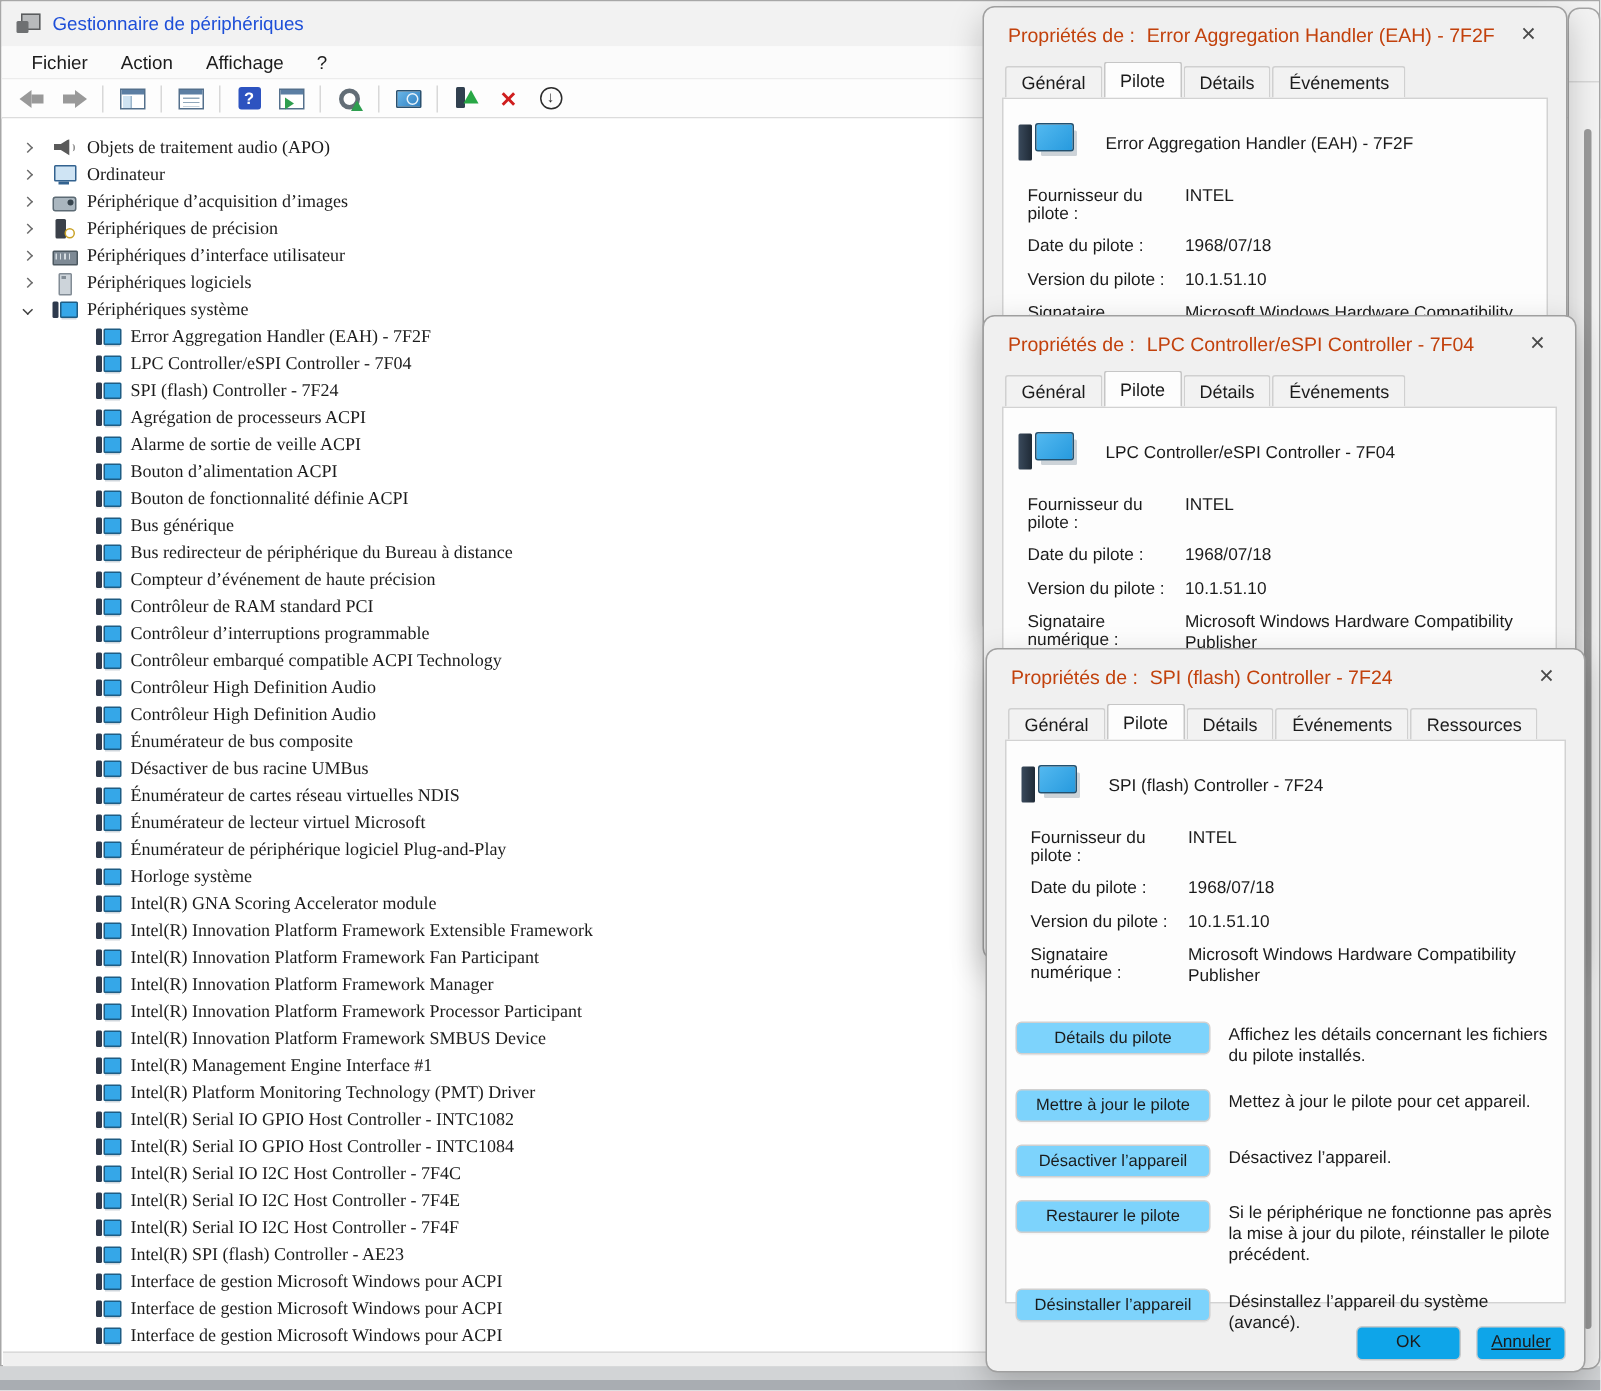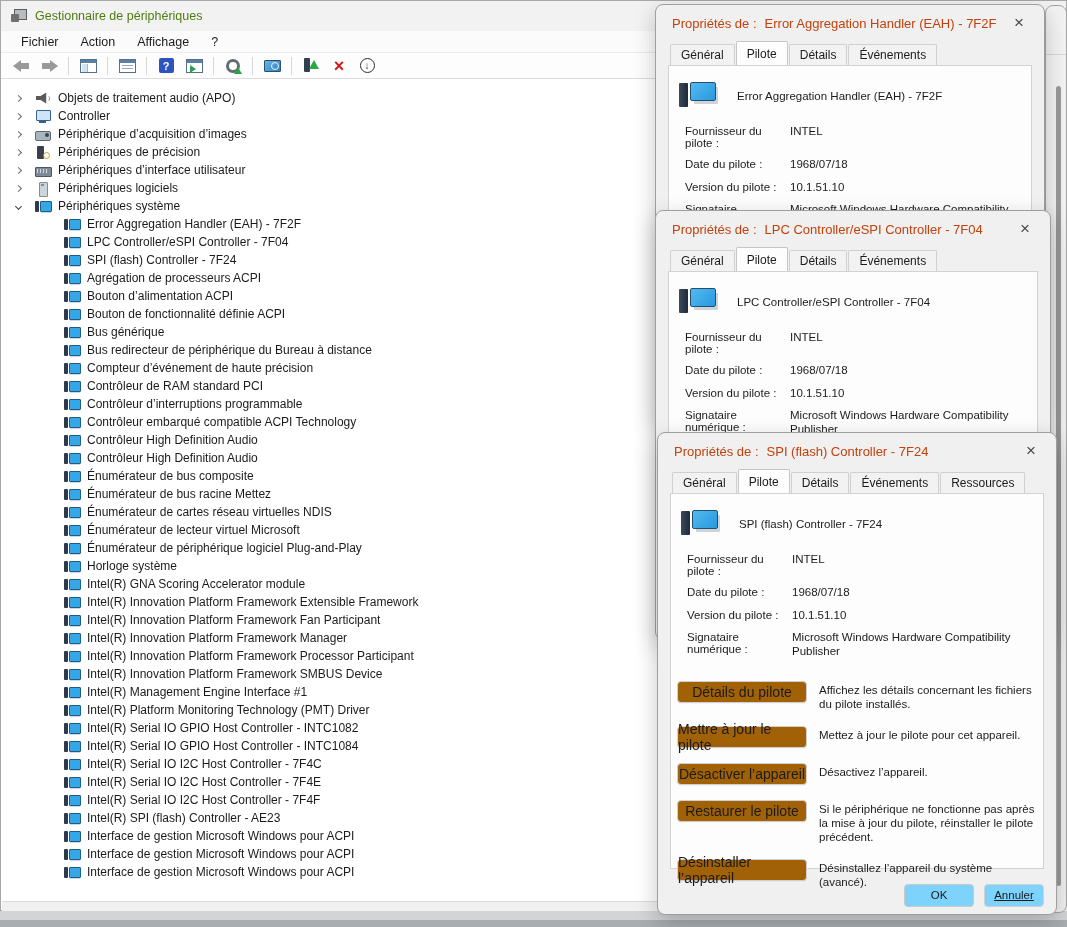--- a/index.html
+++ b/index.html
@@ -10,21 +10,21 @@
     -webkit-font-smoothing:antialiased;
   }
   .abs { position:absolute; }
 
   
   .main-window {
     left:0; top:0; width:1067px; height:911px;
     background:#fff; border:1px solid #a7a7a7;
   }
   .titlebar { left:0; top:0; width:100%; height:30px; background:#f2f2f2; display:flex; align-items:center; padding-left:10px; gap:8px; }
-  .titlebar .title { font-size:12.5px; color:#4d7c0f; }
+  .titlebar .title { font-size:12.5px; color:#1d4ed8; }
   .dm-appicon { width:16px; height:14px; position:relative; }
   .dm-appicon::before { content:""; position:absolute; left:3px; top:0; width:11px; height:9px; background:#b8babc; border:1px solid #5a5c5e; }
   .dm-appicon::after { content:""; position:absolute; left:0px; top:5px; width:8px; height:8px; background:#6e7072; border-radius:1px; }
   .menubar { left:0; top:30px; width:100%; height:22px; background:#fbfbfb; border-bottom:1px solid #ececec; display:flex; align-items:center; padding-left:10px; gap:2px; }
   .menu-item { font-size:12.5px; padding:2px 10px; cursor:default; }
   .toolbar { left:0; top:52px; width:100%; height:26px; background:#fdfdfd; border-bottom:1px solid #dcdcdc; display:flex; align-items:center; padding-left:8px; gap:4px; }
   .tb-btn { width:24px; height:22px; display:flex; align-items:center; justify-content:center; }
   .tb-sep { width:1px; height:18px; background:#d8d8d8; margin:0 3px; }
 
   
@@ -44,21 +44,21 @@
   .t-remote { width:17px; height:12px; background:linear-gradient(135deg,#69b6e8,#2f7fc0); border:1px solid #2a506e; border-radius:1px; position:relative; }
   .t-remote::after { content:""; position:absolute; right:1px; bottom:1px; width:6px; height:6px; border:1.5px solid #eaf4fb; border-radius:50%; }
   .t-update { width:16px; height:15px; position:relative; }
   .t-update::before { content:""; position:absolute; left:1px; top:0; width:6px; height:14px; background:#31404f; border-radius:1px; }
   .t-update::after { content:""; position:absolute; right:0; top:2px; border-left:5px solid transparent; border-right:5px solid transparent; border-bottom:9px solid #28a745; }
   .t-uninstall { color:#cf1d1d; font-size:18px; font-weight:bold; line-height:14px; }
   .t-disable { width:15px; height:15px; border:1.5px solid #2c2c2c; border-radius:50%; display:flex; align-items:center; justify-content:center; font-size:10px; font-weight:bold; color:#2c2c2c; }
 
   
   .tree { left:1px; top:78px; width:1065px; height:822px; background:#fff; overflow:hidden; padding-top:10px; }
-  .tree-row { display:flex; align-items:center; height:18px; font-size:12px; cursor:default; white-space:nowrap; }
+  .tree-row { display:flex; align-items:center; height:18px; font-size:12px; cursor:default; white-space:nowrap;font-family:Liberation Serif, serif; }
   .tree-row.top { padding-left:8px; }
   .tree-row.child { padding-left:62px; }
   .chev { width:16px; height:16px; display:flex; align-items:center; justify-content:center; margin-right:9px; }
   .chev i { width:5px; height:5px; border-right:1.4px solid #6b6b6b; border-bottom:1.4px solid #6b6b6b; display:block; }
   .chev.right i { transform:rotate(-45deg); }
   .chev.down i { transform:rotate(45deg); border-color:#3f3f3f; }
   .tree-label { margin-left:7px; }
 
   
   .ti { width:16px; height:13px; position:relative; flex:0 0 auto; }
@@ -91,24 +91,24 @@
   .dev-name { font-size:11.5px; }
   .dev-icon { width:36px; height:27px; position:relative; flex:0 0 auto; }
   .dev-icon::before { content:""; position:absolute; left:0; top:1px; width:9px; height:24px; background:linear-gradient(90deg,#3a4a5c,#1f2a36); border-radius:1px; }
   .dev-icon::after { content:""; position:absolute; left:11px; top:0; width:24px; height:17px; background:linear-gradient(135deg,#53b9f0,#279ade); border:1.6px solid #23506e; border-radius:2px; box-shadow:3px 4px 0 -1px #cdd3d8; }
   .fields { padding:10px 0 0 16px; }
   .f-row { display:flex; margin-bottom:9px; }
   .f-label { width:105px; font-size:11.5px; flex:0 0 auto; }
   .f-value { font-size:11.5px; width:236px; line-height:13.5px; }
   .actions { padding:14px 0 0 6px; display:flex; flex-direction:column; gap:15px; }
   .a-row { display:flex; align-items:flex-start; }
-  .a-btn { width:130px; height:22px; flex:0 0 auto; background:#a16207; border:1px solid #d0d0d0; border-radius:4px; font-size:14px; display:flex; align-items:center; justify-content:center; margin-right:12px; box-shadow:0 1px 0 rgba(0,0,0,.03); }
+  .a-btn { width:130px; height:22px; flex:0 0 auto; background:#7dd3fc; border:1px solid #d0d0d0; border-radius:4px; font-size:11px; display:flex; align-items:center; justify-content:center; margin-right:12px; box-shadow:0 1px 0 rgba(0,0,0,.03); }
   .a-desc { font-size:11.5px; width:238px; line-height:14px; padding-top:2px; }
   .dlg-footer { position:absolute; left:0; right:0; bottom:0; height:38px; display:flex; align-items:center; justify-content:flex-end; gap:10px; padding-right:12px; }
-  .btn { background:#7dd3fc; border:1px solid #d0d0d0; border-radius:4px; font-size:11.5px; height:23px; display:flex; align-items:center; justify-content:center; }
+  .btn { background:#0ea5e9; border:1px solid #d0d0d0; border-radius:4px; font-size:11.5px; height:23px; display:flex; align-items:center; justify-content:center; }
   .btn.ok { width:70px; border-color:#c9c9c9; }
   .btn.cancel { width:60px;text-decoration:underline; }
 
   #dialog-0 { left:655px; top:4px; width:390px; height:420px; z-index:10; }
   #dialog-1 { left:655px; top:210px; width:396px; height:430px; z-index:20; }
   #dialog-2 { left:657px; top:432px; width:400px; height:483px; z-index:30; }
   #dialog-0 .tab-page, #dialog-1 .tab-page { top:60px; bottom:-2px; }
   #dialog-2 .tab-page { top:60px; bottom:45px; }
 
   
@@ -181,21 +181,21 @@
           <i></i>
         </span>
         <span class="ti i-audio"></span>
         <span class="tree-label">Objets de traitement audio (APO)</span>
       </div>
       <div class="tree-row top">
         <span class="chev right">
           <i></i>
         </span>
         <span class="ti i-computer"></span>
-        <span class="tree-label">Controller</span>
+        <span class="tree-label">Ordinateur</span>
       </div>
       <div class="tree-row top">
         <span class="chev right">
           <i></i>
         </span>
         <span class="ti i-imaging"></span>
         <span class="tree-label">Périphérique d’acquisition d’images</span>
       </div>
       <div class="tree-row top">
         <span class="chev right">
@@ -236,20 +236,24 @@
       <div class="tree-row child">
         <span class="ti i-system"></span>
         <span class="tree-label">SPI (flash) Controller - 7F24</span>
       </div>
       <div class="tree-row child">
         <span class="ti i-system"></span>
         <span class="tree-label">Agrégation de processeurs ACPI</span>
       </div>
       <div class="tree-row child">
         <span class="ti i-system"></span>
+        <span class="tree-label">Alarme de sortie de veille ACPI</span>
+      </div>
+      <div class="tree-row child">
+        <span class="ti i-system"></span>
         <span class="tree-label">Bouton d’alimentation ACPI</span>
       </div>
       <div class="tree-row child">
         <span class="ti i-system"></span>
         <span class="tree-label">Bouton de fonctionnalité définie ACPI</span>
       </div>
       <div class="tree-row child">
         <span class="ti i-system"></span>
         <span class="tree-label">Bus générique</span>
       </div>
@@ -280,21 +284,21 @@
       <div class="tree-row child">
         <span class="ti i-system"></span>
         <span class="tree-label">Contrôleur High Definition Audio</span>
       </div>
       <div class="tree-row child">
         <span class="ti i-system"></span>
         <span class="tree-label">Énumérateur de bus composite</span>
       </div>
       <div class="tree-row child">
         <span class="ti i-system"></span>
-        <span class="tree-label">Énumérateur de bus racine Mettez</span>
+        <span class="tree-label">Désactiver de bus racine UMBus</span>
       </div>
       <div class="tree-row child">
         <span class="ti i-system"></span>
         <span class="tree-label">Énumérateur de cartes réseau virtuelles NDIS</span>
       </div>
       <div class="tree-row child">
         <span class="ti i-system"></span>
         <span class="tree-label">Énumérateur de lecteur virtuel Microsoft</span>
       </div>
       <div class="tree-row child">

